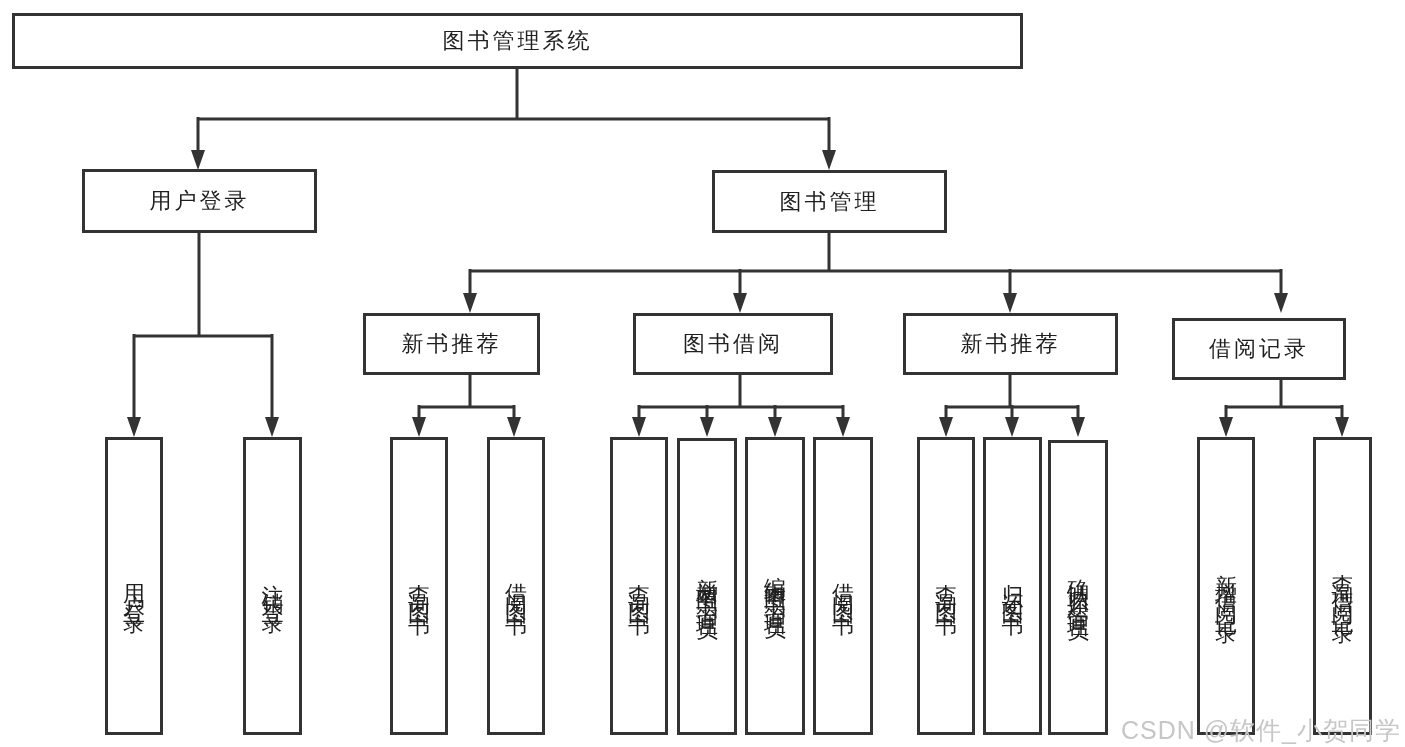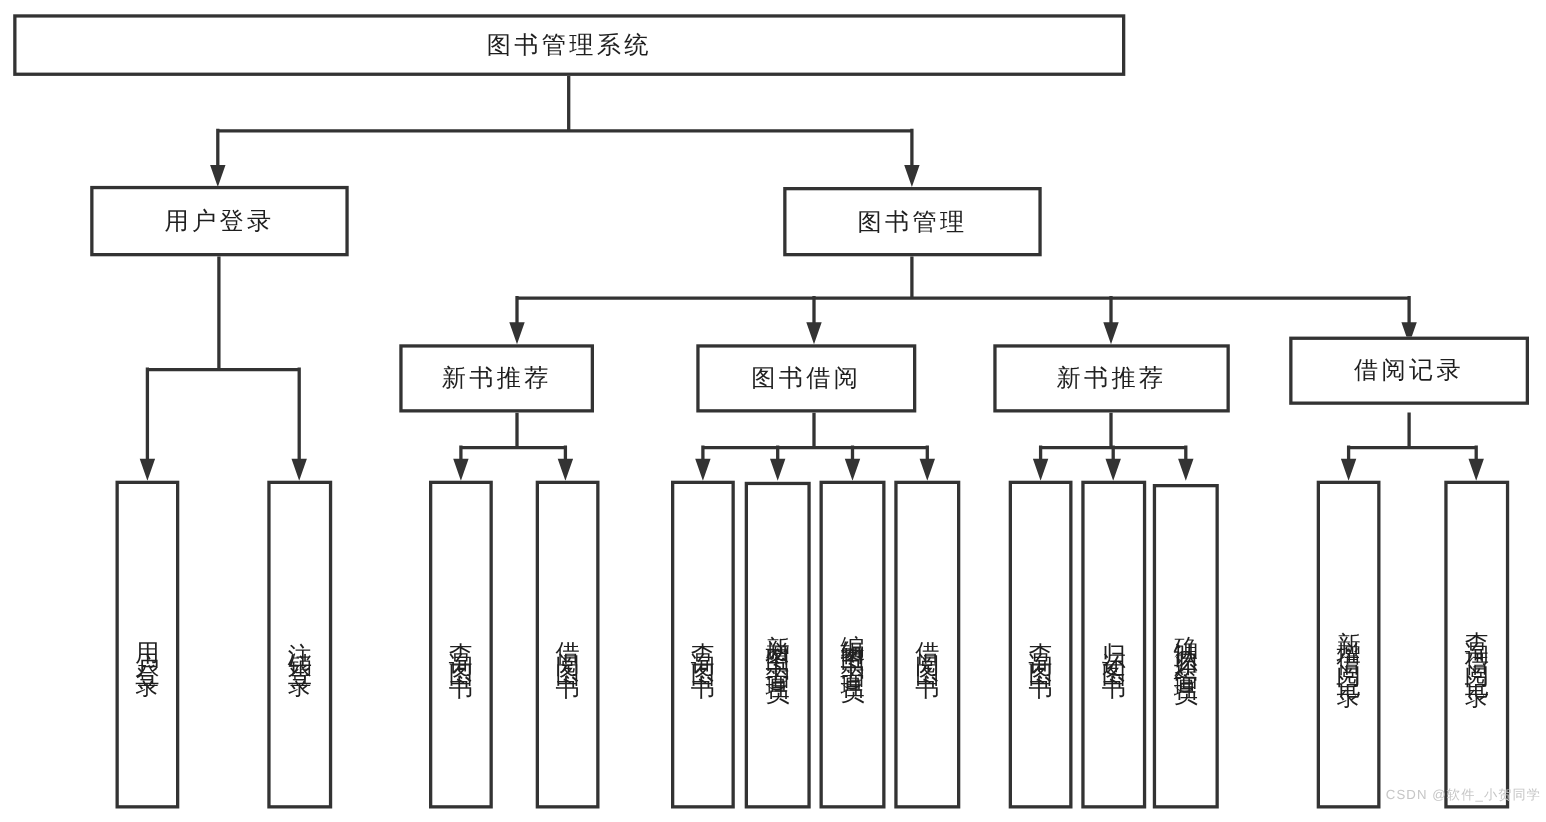--- a/index.html
+++ b/index.html
@@ -46,21 +46,21 @@
     line-height: 1;
     white-space: nowrap;
   }
   .node.v span.tight {
     letter-spacing: 6px;
   }
   .watermark {
     position: absolute;
     top: 714px;
     right: 4px;
-    font-size: 12px;
+    font-size: 25px;
     letter-spacing: 1px;
     color: #c6c6c6;
     z-index: 10;
     white-space: nowrap;
   }
 </style>
 </head>
 <body>
 
 <div class="canvas">
@@ -102,21 +102,21 @@
 
   <div class="node h" style="left:363px;top:313px;width:177px;height:62px">
     <span>新书推荐</span>
   </div>
   <div class="node h" style="left:633px;top:313px;width:200px;height:62px">
     <span>图书借阅</span>
   </div>
   <div class="node h" style="left:903px;top:313px;width:215px;height:62px">
     <span>新书推荐</span>
   </div>
-  <div class="node h" style="left:1172px;top:306px;width:218px;height:62px">
+  <div class="node h" style="left:1172px;top:318px;width:174px;height:62px">
     <span>借阅记录</span>
   </div>
 
   <div class="node v" style="left:105px;top:437px;width:58px;height:298px">
     <span>用户登录</span>
   </div>
   <div class="node v" style="left:243px;top:437px;width:59px;height:298px">
     <span>注销登录</span>
   </div>
 

